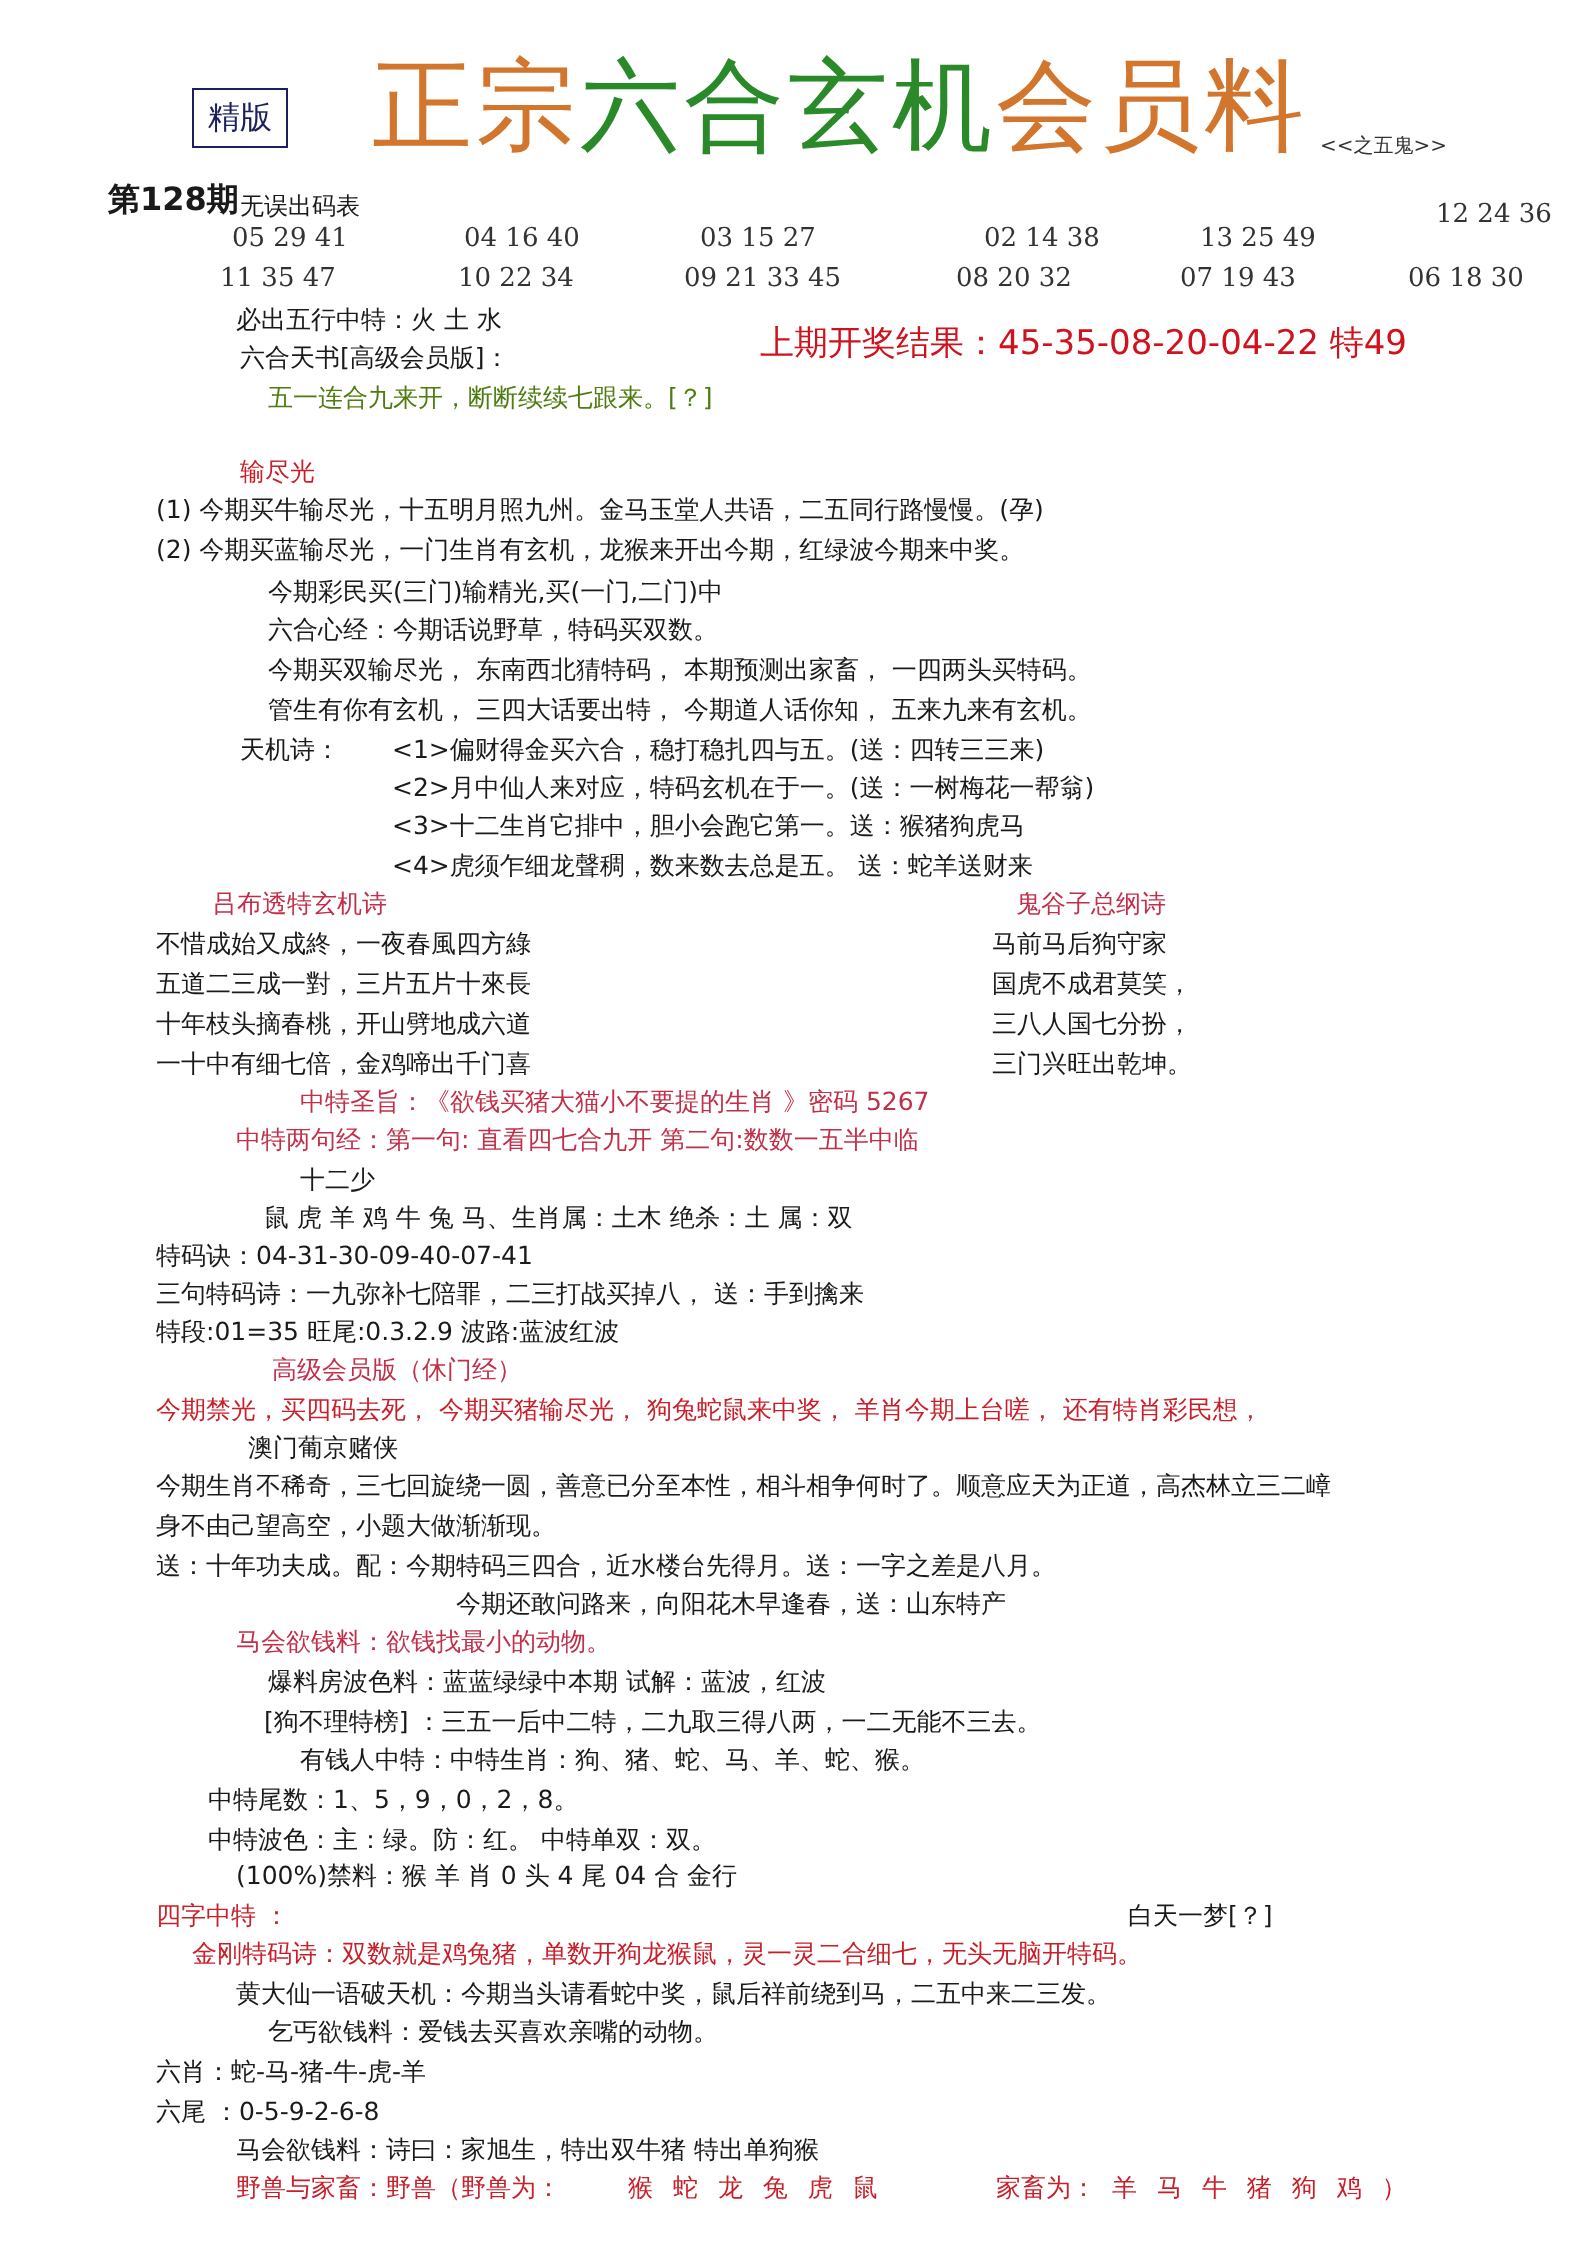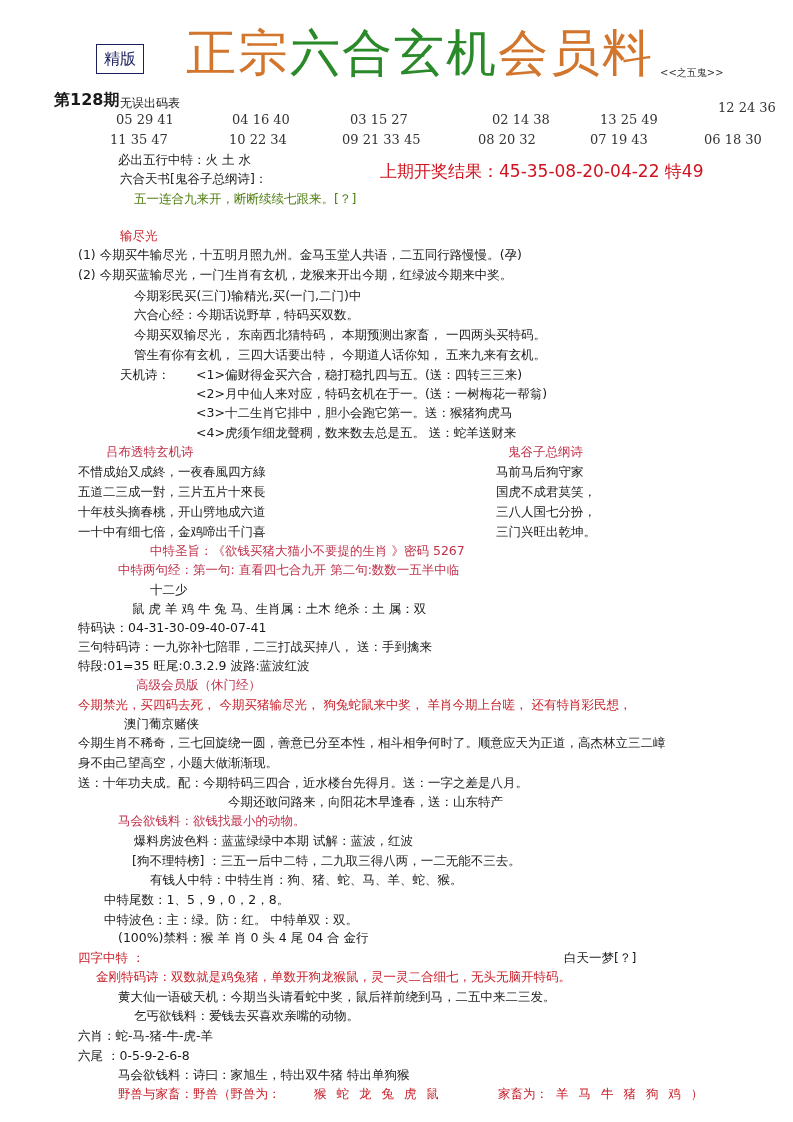--- a/index.html
+++ b/index.html
@@ -42,21 +42,21 @@
   <span class="num" style="left:718px;top:100px">12  24 36</span>
   <span class="num" style="left:110px;top:132px">11  35 47</span>
   <span class="num" style="left:229px;top:132px">10 22 34</span>
   <span class="num" style="left:342px;top:132px">09 21 33 45</span>
   <span class="num" style="left:478px;top:132px">08 20 32</span>
   <span class="num" style="left:590px;top:132px">07 19 43</span>
   <span class="num" style="left:704px;top:132px">06 18 30</span>
 </div>
 
 <div class="abs" style="left:118px;top:152px">必出五行中特：火 土 水</div>
-<div class="abs" style="left:120px;top:171px">六合天书[鬼谷子总纲诗]：</div>
+<div class="abs" style="left:120px;top:171px">六合天书[高级会员版]：</div>
 <div class="abs blue" style="left:134px;top:191px">五一连合九来开，断断续续七跟来。[？]</div>
 <div class="lastres">上期开奖结果：45-35-08-20-04-22 特49</div>
 
 <div class="abs red" style="left:120px;top:228px">输尽光</div>
 <div class="abs" style="left:78px;top:247px">(1)  今期买牛输尽光，十五明月照九州。金马玉堂人共语，二五同行路慢慢。(孕)</div>
 <div class="abs" style="left:78px;top:267px">(2)  今期买蓝输尽光，一门生肖有玄机，龙猴来开出今期，红绿波今期来中奖。</div>
 <div class="abs" style="left:134px;top:288px">今期彩民买(三门)输精光,买(一门,二门)中</div>
 <div class="abs" style="left:134px;top:307px">六合心经：今期话说野草，特码买双数。</div>
 <div class="abs" style="left:134px;top:327px">今期买双输尽光，    东南西北猜特码，    本期预测出家畜，    一四两头买特码。</div>
 <div class="abs" style="left:134px;top:347px">管生有你有玄机，    三四大话要出特，    今期道人话你知，    五来九来有玄机。</div>

